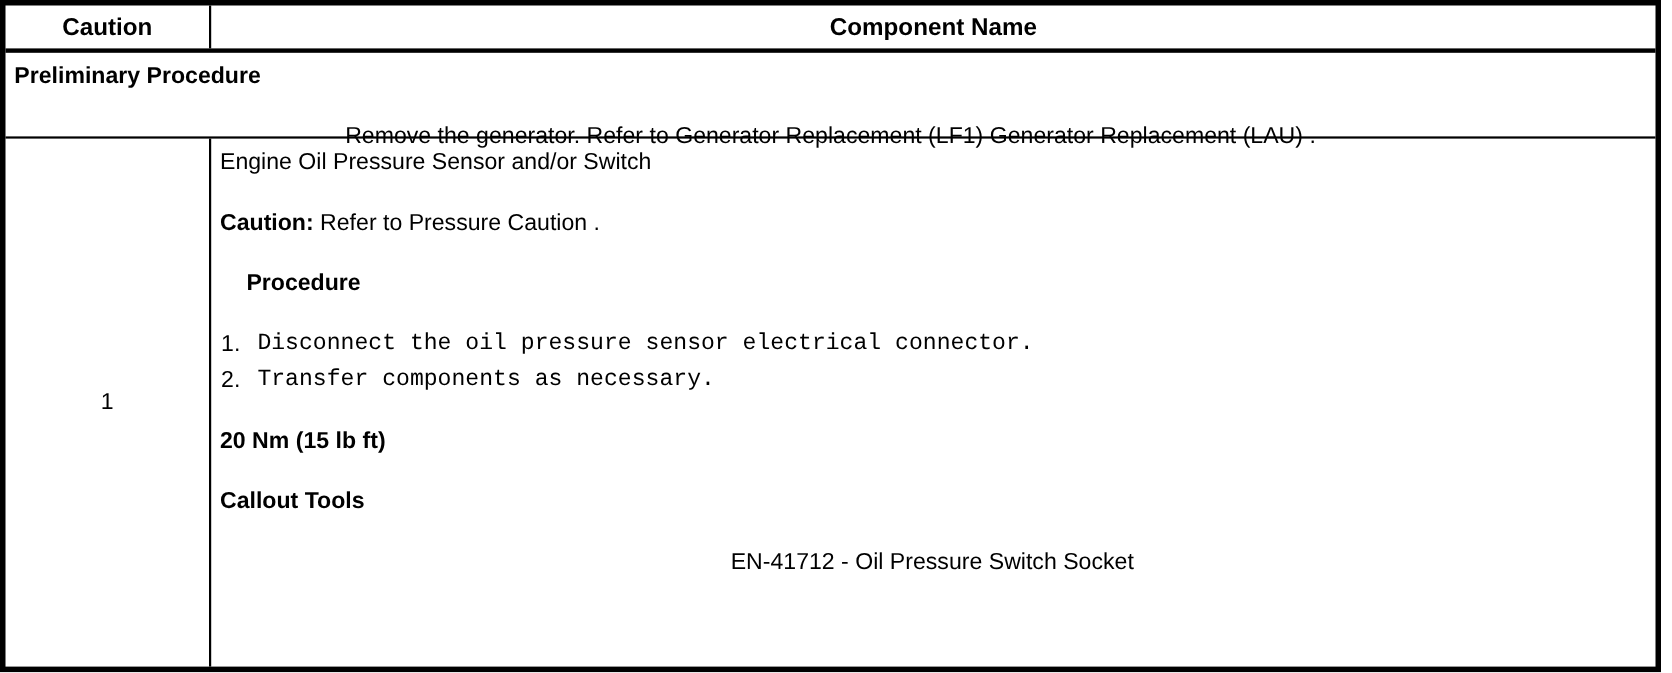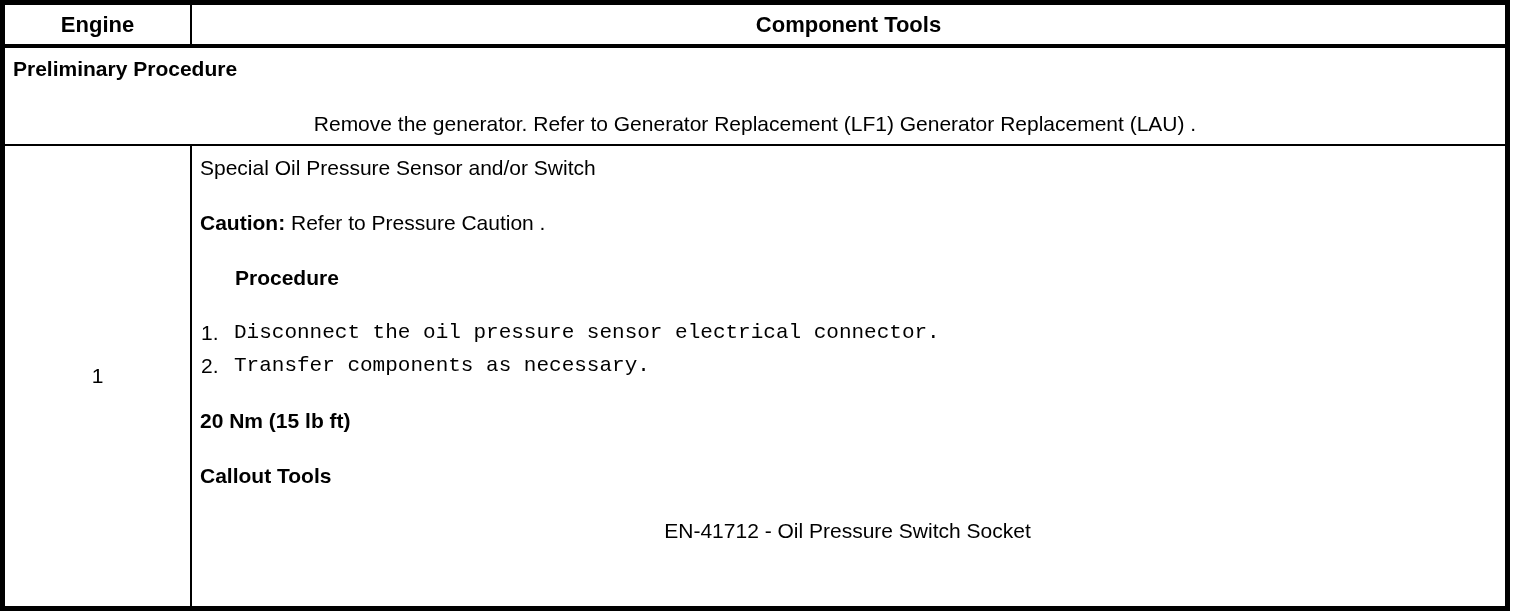--- a/index.html
+++ b/index.html
@@ -27,66 +27,66 @@
     border-right: 2px solid #000;
     display: flex; align-items: center; justify-content: center;
     font-size: 22px; font-weight: bold;
   }
   .name-header {
     flex: 1;
     display: flex; align-items: center; justify-content: center;
     font-size: 22px; font-weight: bold;
   }
   .prelim-row {
-    flex: none; height: 98px;
+    flex: none; height: 78px;
     border-bottom: 2px solid #000;
     padding: 4px 8px 0 8px;
   }
   .main-row { flex: 1; display: flex; min-height: 0; }
   .callout-cell {
     width: 187px; flex: none;
     border-right: 2px solid #000;
     display: flex; align-items: center; justify-content: center;
     font-size: 21px;
   }
   .content-cell {
     flex: 1; padding: 5px 10px 0 8px; overflow: hidden;
   }
   .p {
     margin: 0 0 22px 0;
     font-size: 21px; line-height: 33px;
   }
   .p:last-child { margin-bottom: 0; text-align: center; }
   .b { font-weight: bold; }
-  .indent { margin-left: 35px; }
+  .indent { margin-left: 24px; }
   .steps { margin: 0 0 22px 0; }
   .step { display: flex; font-size: 21px; line-height: 33px; }
   .step-num { flex: 0 0 34px; padding-left: 1px; }
   .step-text { flex: 1; font-family: Liberation Mono, monospace; }
 </style>
 </head>
 <body>
 
 <div class="frame">
 
   <div class="header-row">
-    <div class="callout-header">Engine</div>
-    <div class="name-header">Component Tools</div>
+    <div class="callout-header">Caution</div>
+    <div class="name-header">Component Name</div>
   </div>
 
   <div class="prelim-row">
     <div class="p b">Preliminary Procedure</div>
     <div class="p">Remove the generator. Refer to Generator Replacement (LF1) Generator Replacement (LAU) .</div>
   </div>
 
   <div class="main-row">
     <div class="callout-cell">1</div>
 
     <div class="content-cell">
-      <div class="p">Special Oil Pressure Sensor and/or Switch</div>
+      <div class="p">Engine Oil Pressure Sensor and/or Switch</div>
 
       <div class="p"><span class="b">Caution:</span><span> Refer to Pressure Caution .</span></div>
 
       <div class="p b indent">Procedure</div>
 
       <div class="steps">
         <div class="step">
           <span class="step-num">1.</span>
           <span class="step-text">Disconnect the oil pressure sensor electrical connector.</span>
         </div>

